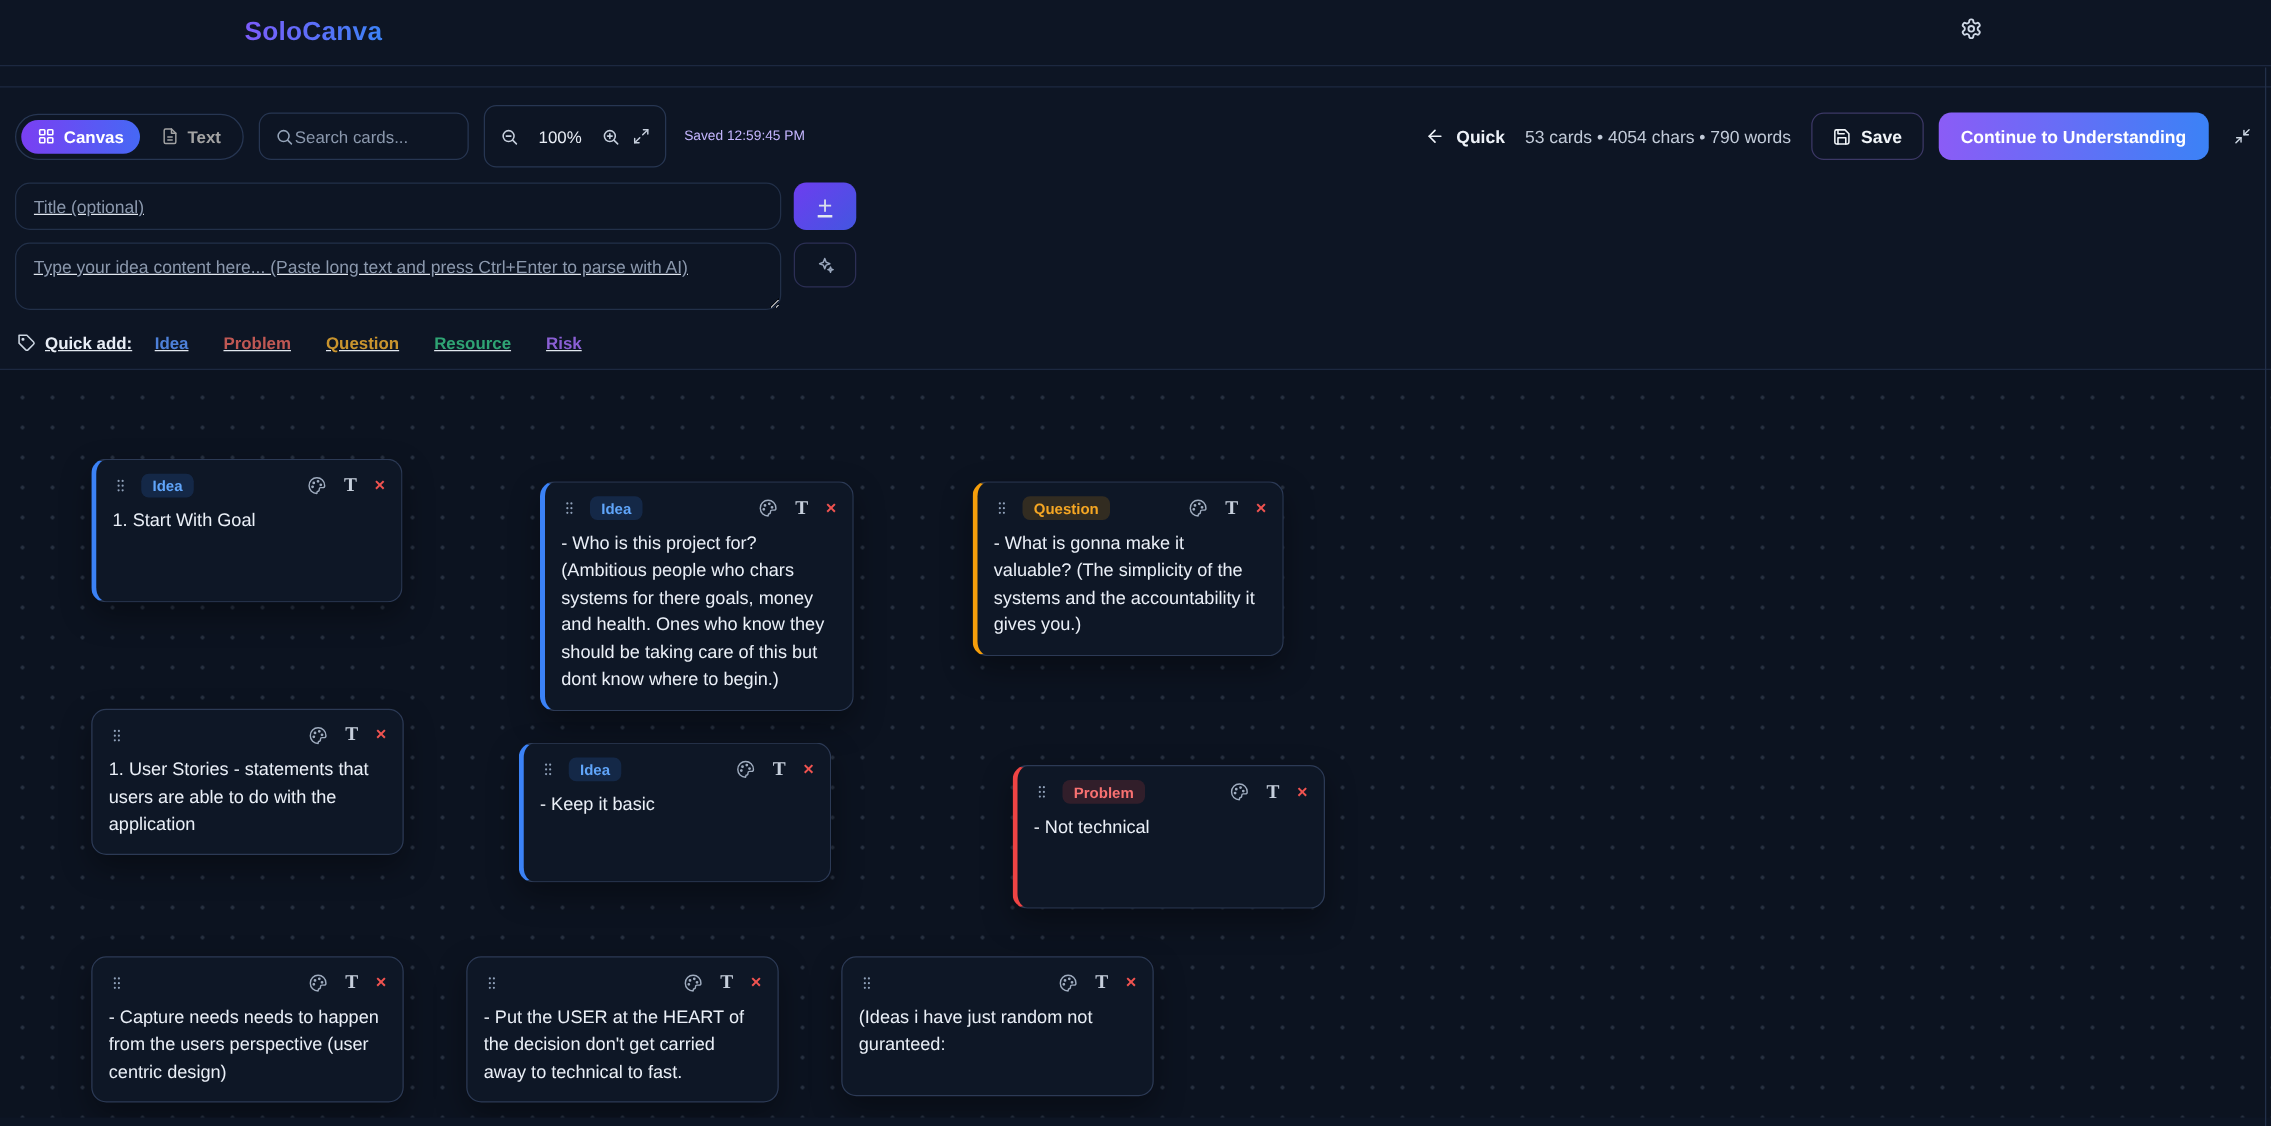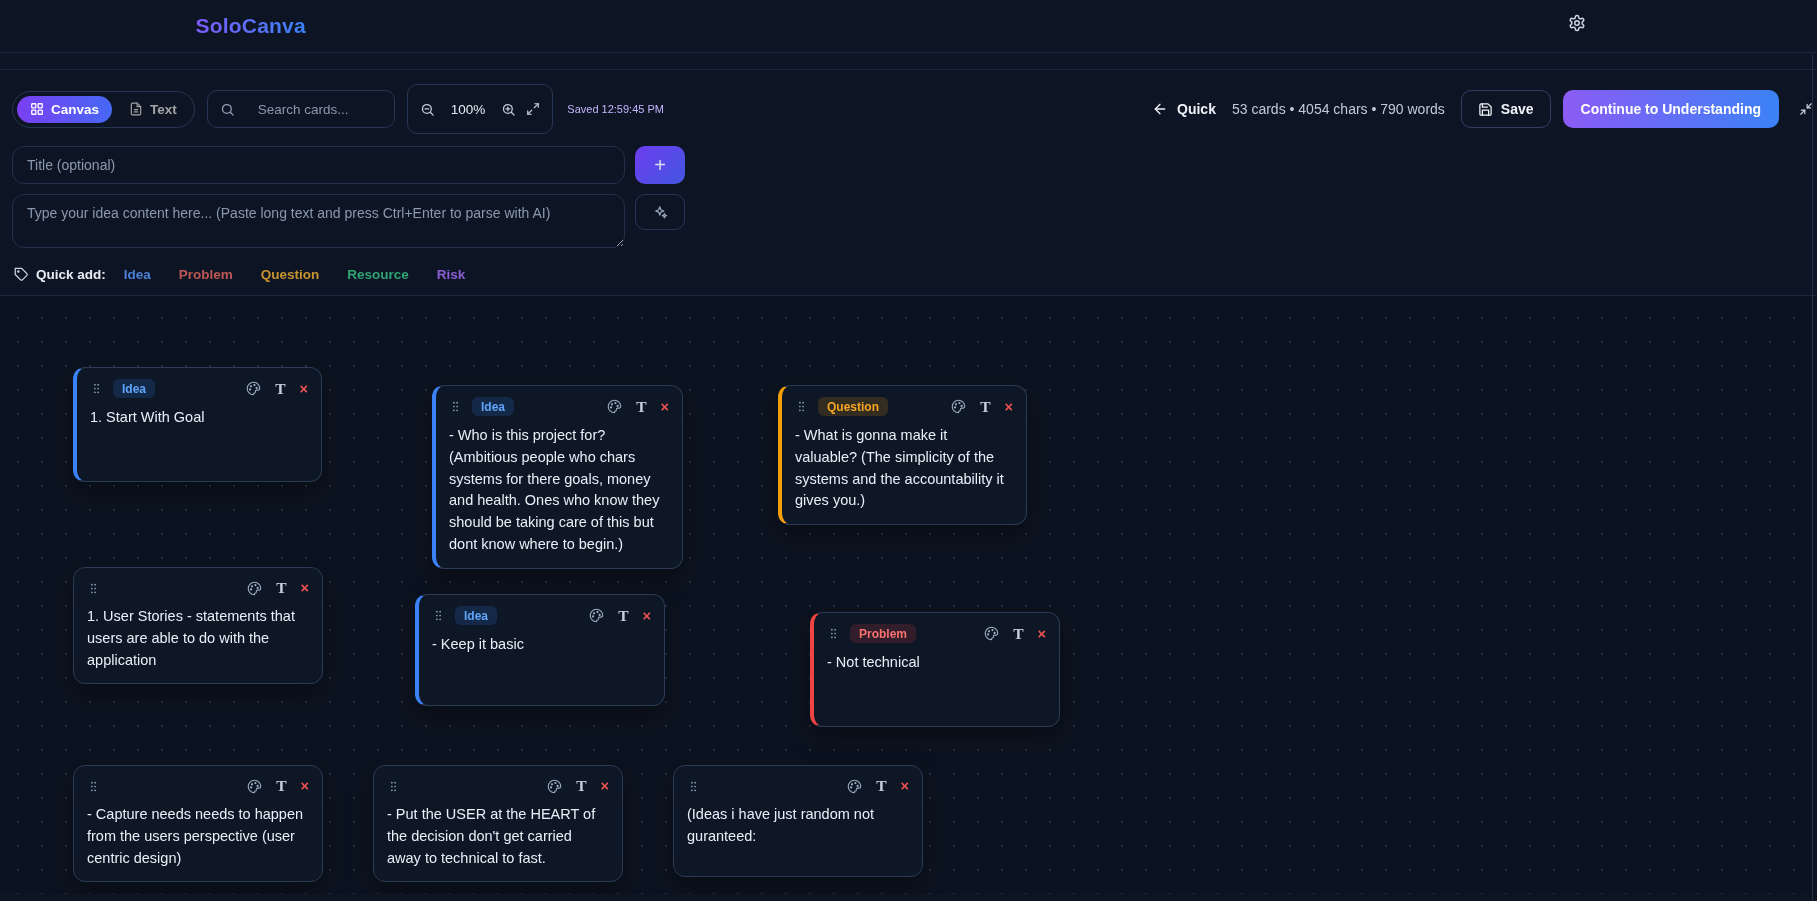--- a/index.html
+++ b/index.html
@@ -18,42 +18,42 @@
   .app-title {
     font-size: 21px; font-weight: bold; letter-spacing: .2px;
     background: linear-gradient(90deg, #7c5cfc, #3b82f6);
     -webkit-background-clip: text; background-clip: text; color: transparent;
   }
   .gear-btn { background: none; border: none; color: #cfd8e6; margin-right: 36px; }
 
   
   .editor-panel { margin-top: 16px; border-top: 1px solid #1c2840; border-bottom: 1px solid #1c2840; }
 
-  .toolbar { display: flex; align-items: center; gap: 12px; padding: 14px 4px 0 12px; }
+  .toolbar { display: flex; align-items: center; gap: 12px; padding: 14px 16px 0 12px; }
   .tab-group { display: flex; align-items: center; gap: 4px; padding: 4px; border: 1px solid #273652; border-radius: 20px; }
   .tab { display: flex; align-items: center; gap: 7px; padding: 6px 13px; border-radius: 15px; font-size: 13.5px; font-weight: bold; color: #a3a3a3; background: transparent; border: none; }
   .tab--active { background: linear-gradient(90deg, #7a3ff2, #4668f5); color: #fff; }
 
-  .search-box { display: flex; align-items: center; gap: 23px; border: 1px solid #273652; border-radius: 10px; padding: 0 12px; height: 38px; width: 188px; color: #94a3b8; }
+  .search-box { display: flex; align-items: center; gap: 1px; border: 1px solid #273652; border-radius: 10px; padding: 0 12px; height: 38px; width: 168px; color: #94a3b8; }
   .search-box input { background: transparent; border: none; outline: none; color: #e2e8f0; font-size: 13.5px; width: 110px; font-family: inherit; }
   .search-box input::placeholder { color: #8b98ad; }
 
   .zoom-group { display: flex; align-items: center; border: 1px solid #273652; border-radius: 10px; height: 50px; padding: 0 12px; gap: 10px; }
   .zoom-btn { background: none; border: none; color: #c6cfdd; display: flex; align-items: center; }
   .zoom-level { font-size: 13.5px; color: #e8edf5; margin: 0 6px; }
 
   .saved { color: #c4b5fd; font-size: 11px; margin-left: 2px; }
 
   .back-btn { margin-left: auto; display: flex; align-items: center; gap: 9px; color: #eef2f8; font-size: 14px; font-weight: bold; background: none; border: none; }
   .stats { color: #c2cbd9; font-size: 14px; margin: 0 4px; white-space: nowrap; }
   .save-btn { display: flex; align-items: center; gap: 8px; border: 1px solid #3c3866; border-radius: 10px; background: transparent; color: #f1f5f9; font-size: 14px; font-weight: bold; height: 38px; padding: 0 16px; }
   .continue-btn { height: 38px; padding: 0 18px; border: none; border-radius: 10px; background: linear-gradient(90deg, #8b5cf6, #3b82f6); color: #fff; font-size: 14px; font-weight: bold; }
   .collapse-btn { background: none; border: none; color: #cbd5e1; margin-left: 8px; }
 
-  .composer { padding: 12px 12px 0; }
+  .composer { padding: 12px 12px 0; text-decoration: underline; }
   .composer-row { display: flex; gap: 10px; margin-bottom: 10px; align-items: flex-start; }
   .title-input { width: 613px; height: 38px; border: 1px solid #223049; border-radius: 12px; background: transparent; padding: 0 14px; color: #e2e8f0; font-size: 14px; outline: none; font-family: inherit; }
   .title-input::placeholder, .content-area::placeholder { color: #8b98ad; }
   .plus-btn { width: 50px; height: 38px; border: none; border-radius: 10px; background: linear-gradient(135deg, #6d3df0, #4356e0); color: #d9deec; font-size: 20px; line-height: 1; }
   .content-area { width: 613px; height: 54px; border: 1px solid #223049; border-radius: 12px; background: transparent; padding: 10px 14px; color: #e2e8f0; font-size: 14px; outline: none; resize: vertical; font-family: inherit; }
   .ai-btn { width: 50px; height: 36px; border: 1px solid #2c2f55; border-radius: 10px; background: transparent; color: #9aa7bd; display: flex; align-items: center; justify-content: center; }
 
   .quick-add { display: flex; align-items: center; padding: 9px 12px 13px 2px; font-size: 13.5px; }
   .quick-add-label { display: flex; align-items: center; gap: 7px; color: #e8edf5; font-weight: bold; }
   .quick-add-label .tag { color: #cbd5e1; }

